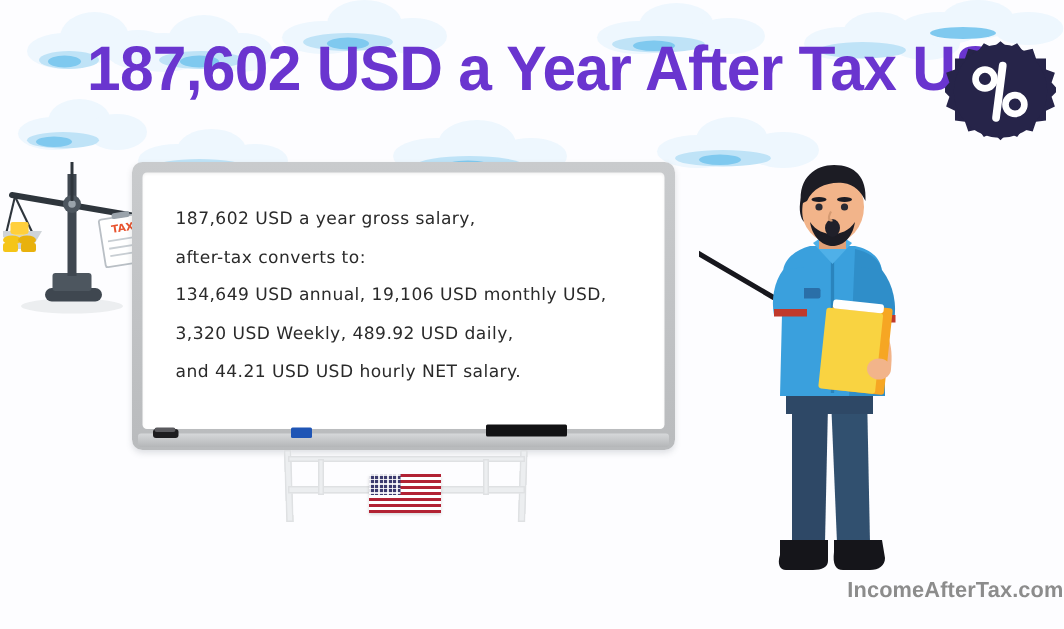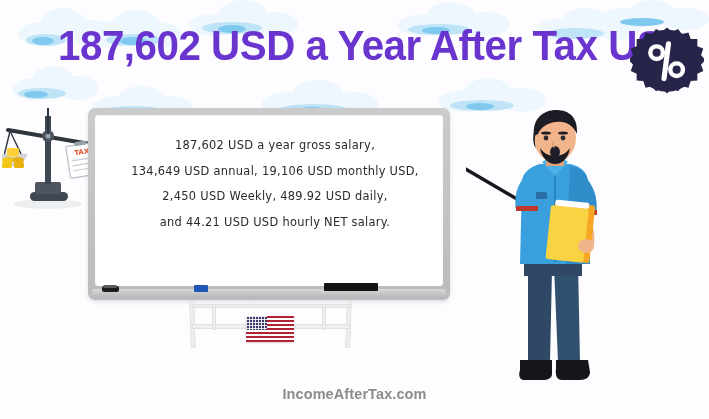--- a/index.html
+++ b/index.html
@@ -42,21 +42,20 @@
   #whiteboard{
     position:absolute;left:88px;top:108px;width:362px;height:192px;
     background:linear-gradient(180deg,#c9cbcd 0%,#b9bbbd 100%);
     border-radius:7px;
     box-shadow:0 2px 4px rgba(80,90,100,.18);
   }
   #wb-surface{
     position:absolute;left:7px;top:7px;right:7px;bottom:14px;
     background:#ffffff;border-radius:3px;
     box-shadow:inset 0 1px 2px rgba(0,0,0,.06);
-    text-align:center;
   }
   #wb-text{
     position:absolute;left:22px;top:18px;right:10px;
     font-family:"DejaVu Sans", sans-serif;
     font-size:11.4px;
     line-height:25.5px;
     color:#2a2a2a;
     letter-spacing:0.3px;
     white-space:nowrap;
   }
@@ -90,21 +89,21 @@
   
   #teacher{position:absolute;left:466px;top:110px;width:180px;height:280px;}
   #teacher svg{display:block;}
 
   
   #scale{position:absolute;left:2px;top:104px;width:104px;height:108px;}
   #scale svg{display:block;}
 
   
   #footer{
-    position:absolute;left:0;top:386px;width:709px;text-align:center;
+    position:absolute;left:0;top:386px;width:709px;text-align:right;
     font-family:"Liberation Sans", sans-serif;
     font-weight:bold;font-size:14.5px;color:#8c8c8c;letter-spacing:0.1px;
   }
 </style>
 </head>
 <body>
 
 <div id="stage">
 
   <div class="cloud" style="left:18px;top:6px;width:96px;height:40px;">
@@ -244,22 +243,23 @@
         <line x1="70" y1="60" x2="92" y2="60" stroke="#c8ced3" stroke-width="1.2"></line>
         <line x1="70" y1="65" x2="86" y2="65" stroke="#c8ced3" stroke-width="1.2"></line>
       </g>
     </svg>
   </div>
 
   <div id="whiteboard">
     <div id="wb-surface">
       <div id="wb-text">
         <span class="ln">187,602 USD a year gross salary,</span>
+        <span class="ln">after-tax converts to:</span>
         <span class="ln">134,649 USD annual, 19,106 USD monthly USD,</span>
-        <span class="ln">2,450 USD Weekly, 489.92 USD daily,</span>
+        <span class="ln">3,320 USD Weekly, 489.92 USD daily,</span>
         <span class="ln">and 44.21 USD USD hourly NET salary.</span>
       </div>
     </div>
     <div id="wb-tray"></div>
     <div class="tray-item" id="eraser"></div>
     <div class="tray-item" id="eraser-top"></div>
     <div class="tray-item" id="marker-blue"></div>
     <div class="tray-item" id="marker-black"></div>
   </div>
 

